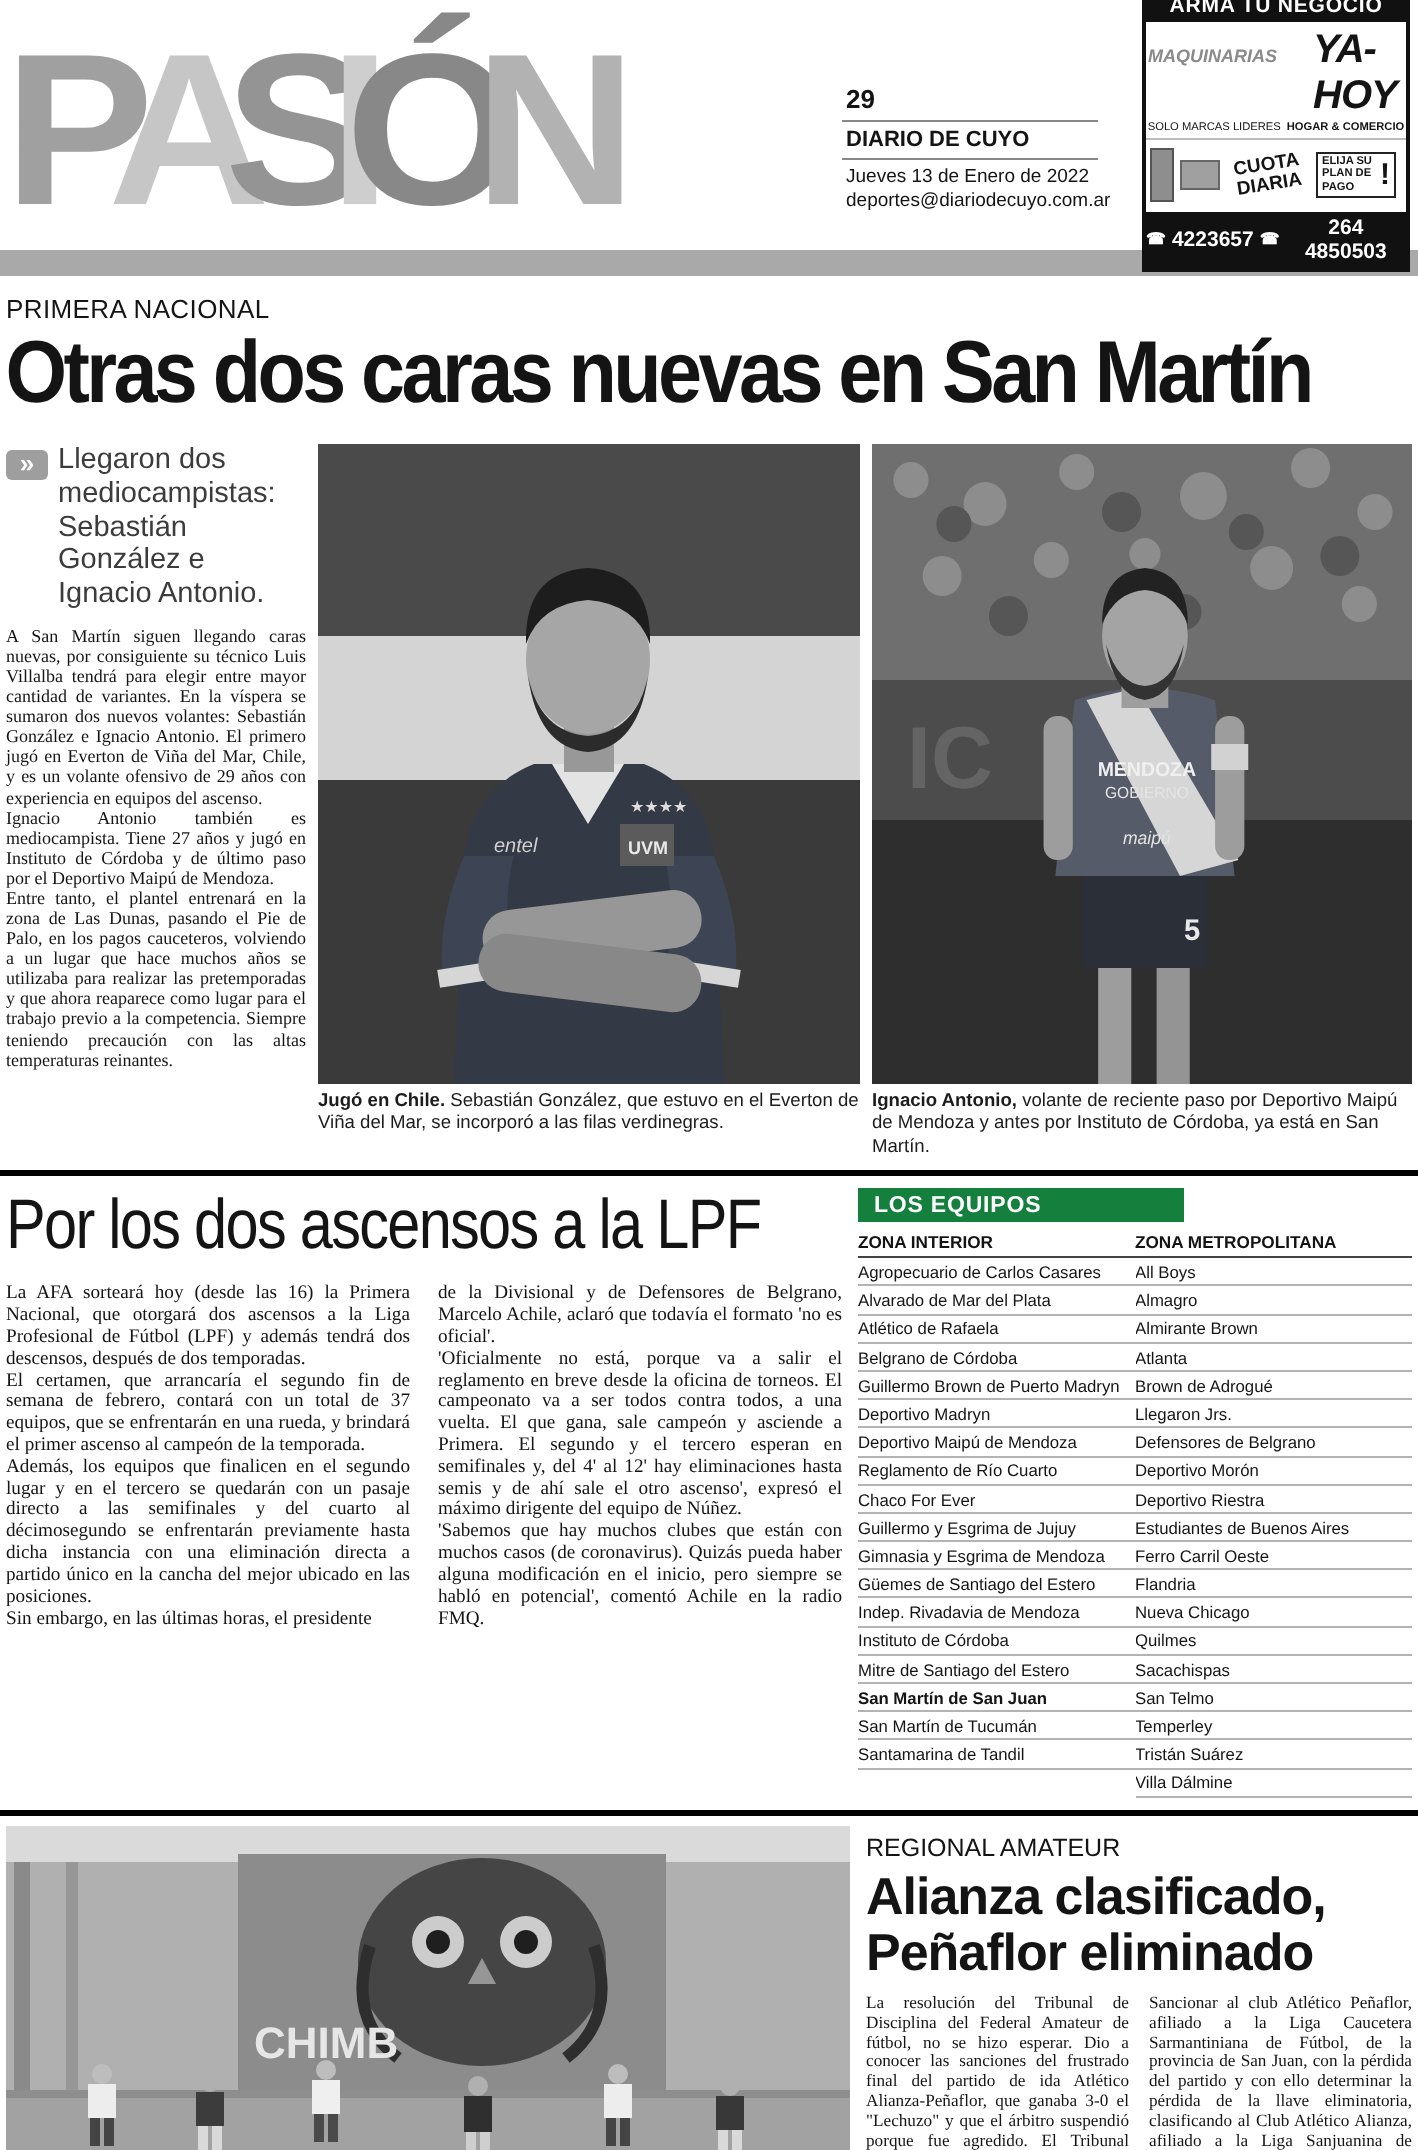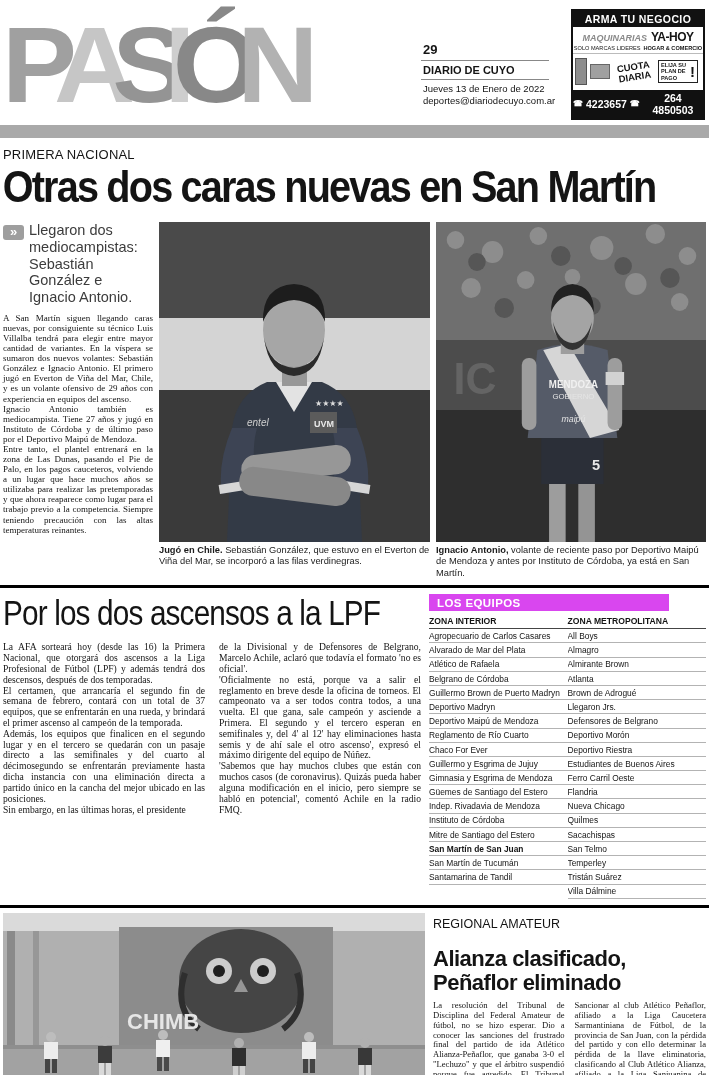--- a/index.html
+++ b/index.html
@@ -13,21 +13,21 @@
   .logo span{margin-right:-12px}
   .masthead{width:128px;margin-right:22px;margin-top:20px}
   .mh-num{font-weight:bold;font-size:13px;border-bottom:1px solid #888;padding:0 0 3px 2px}
   .mh-paper{font-weight:bold;font-size:11px;border-bottom:1px solid #888;padding:3px 0 3px 2px}
   .mh-date{font-size:9.5px;padding:3px 0 0 2px}
   .mh-mail{font-size:9.5px;padding:1px 0 0 2px}
   .ad{width:134px;border:2px solid #111;background:#fff;font-family:"Liberation Sans",sans-serif}
   .ad-top{background:#111;color:#fff;font-weight:bold;font-size:10.5px;text-align:center;padding:2px 0;letter-spacing:.4px}
   .ad-brand{display:flex;align-items:baseline;justify-content:center;padding:3px 1px 0}
   .ad-maq{font-style:italic;font-weight:bold;font-size:9px;color:#8a8a8a}
-  .ad-yahoy{font-weight:bold;font-size:12px;margin-left:4px;letter-spacing:-.5px}
+  .ad-yahoy{font-style:italic;font-weight:bold;font-size:20px;margin-left:18px;letter-spacing:-.5px}
   .ad-sub{font-size:5.6px;display:flex;gap:3px;justify-content:center;padding:1px 0 2px;border-bottom:1px solid #bbb}
   .ad-sub .b{font-weight:bold}
   .ad-mid{display:flex;align-items:center;gap:3px;padding:3px 2px;height:36px}
   .ad-fridge{width:12px;height:27px;background:#8e8e8e;border:1px solid #555}
   .ad-machine{width:20px;height:15px;background:#a0a0a0;border:1px solid #666}
   .ad-cuota{font-weight:bold;font-size:9.5px;line-height:1;transform:rotate(-9deg);text-align:center;width:42px}
   .ad-elija{border:1.5px solid #222;font-size:5.6px;font-weight:bold;padding:1px 2px;display:flex;align-items:center;line-height:1.15;width:40px}
   .ad-elija .ex{font-size:15px;margin-left:1px}
   .ad-phones{background:#111;color:#fff;font-weight:bold;font-size:10.5px;text-align:center;padding:2px 0;
              display:flex;justify-content:center;align-items:center;gap:3px}
@@ -57,37 +57,37 @@
   
   .sec2{display:flex;gap:8px;padding:0 3px;margin-top:4px}
   .sec2-left{flex:1;min-width:0}
   .kicker2{font-size:12.5px;padding-top:4px}
   .headline2{font-size:35px;font-weight:normal;letter-spacing:-1px;white-space:nowrap;
              transform:scaleX(.85);transform-origin:left;line-height:1.1;margin-top:2px}
   .cols2{display:flex;gap:14px;margin-top:10px;font-family:"Liberation Serif",serif;
          font-size:9.6px;line-height:1.13;text-align:justify;hyphens:auto}
   .cols2>div{flex:1;min-width:0}
   .equipos{flex:0 0 277px}
-  .eq-title{background:#d946ef;color:#fff;font-weight:bold;font-size:11.5px;padding:3px 8px 2px;width:240px;
+  .eq-title{background:#15803d;color:#fff;font-weight:bold;font-size:11.5px;padding:3px 8px 2px;width:163px;
             letter-spacing:.4px;margin-top:2px}
   .eq-cols{display:flex;margin-top:5px}
   .eq-col{flex:1;min-width:0}
   .eq-head{font-weight:bold;font-size:8.6px;border-bottom:1px solid #444;padding-bottom:2.5px}
   .eq-col ul{list-style:none}
   .eq-col li{font-size:8.4px;padding:1.8px 0 1.4px;border-bottom:1px solid #b3b3b3;
              white-space:nowrap;overflow:hidden}
   .eq-col li.is-bold{font-weight:bold}
 
   
   .rule2{height:3px;background:#000;margin-top:6px}
   .sec3{display:flex;gap:8px;padding:0 3px;margin-top:5px}
   .photo3fig{flex:0 0 422px}
   .ph3{display:block;width:100%;height:196px;background:#999}
   .sec3-right{flex:1;min-width:0}
-  .headline3{font-size:22px;font-weight:bold;letter-spacing:-.5px;line-height:1.08;margin-top:16px}
+  .headline3{font-size:26px;font-weight:bold;letter-spacing:-.5px;line-height:1.08;margin-top:3px}
   .cols3{display:flex;gap:10px;margin-top:7px;font-family:"Liberation Serif",serif;
          font-size:8.6px;line-height:1.14;text-align:justify;hyphens:auto}
   .cols3>div{flex:1;min-width:0}
 </style>
 </head>
 <body>
 
 <div class="header">
   <div class="logo">
     

